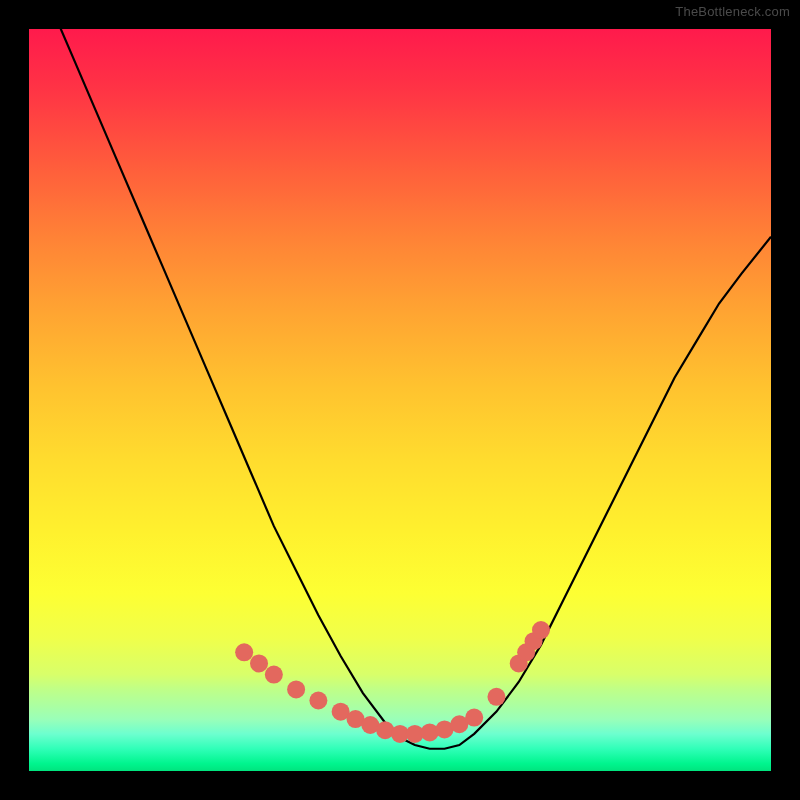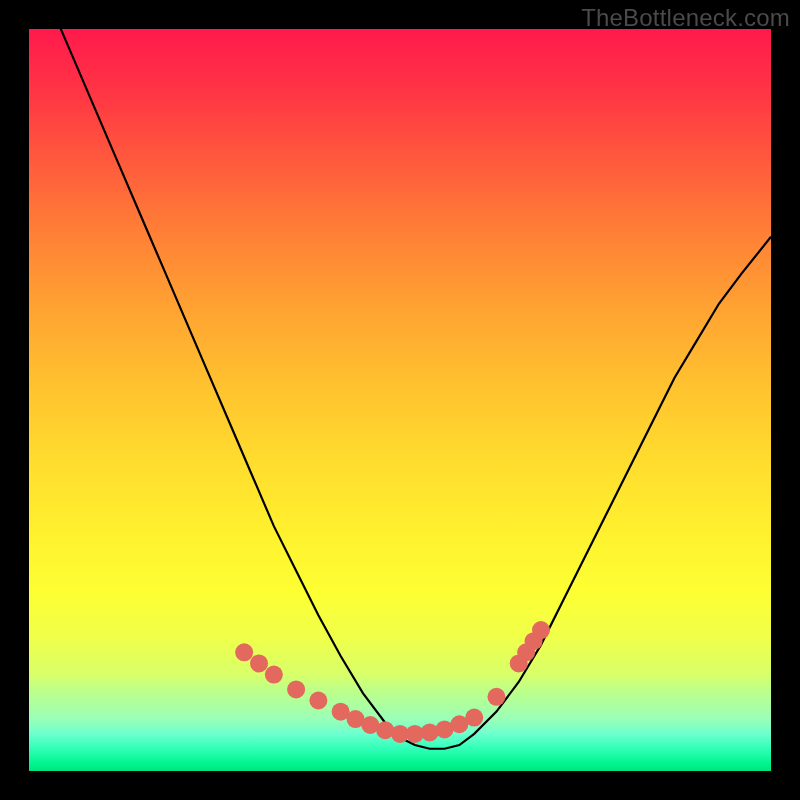--- a/index.html
+++ b/index.html
@@ -54,21 +54,21 @@
     position: absolute;
     inset: 0;
     width: 100%;
     height: 100%;
   }
   .watermark {
     position: absolute;
     top: 4px;
     right: 10px;
     color: #4a4a4a;
-    font-size: 24px;
+    font-size: 13px;
     font-weight: 500;
     letter-spacing: 0.2px;
     user-select: none;
   }
 </style>
 </head>
 <body>
 
 <div class="outer">
 

